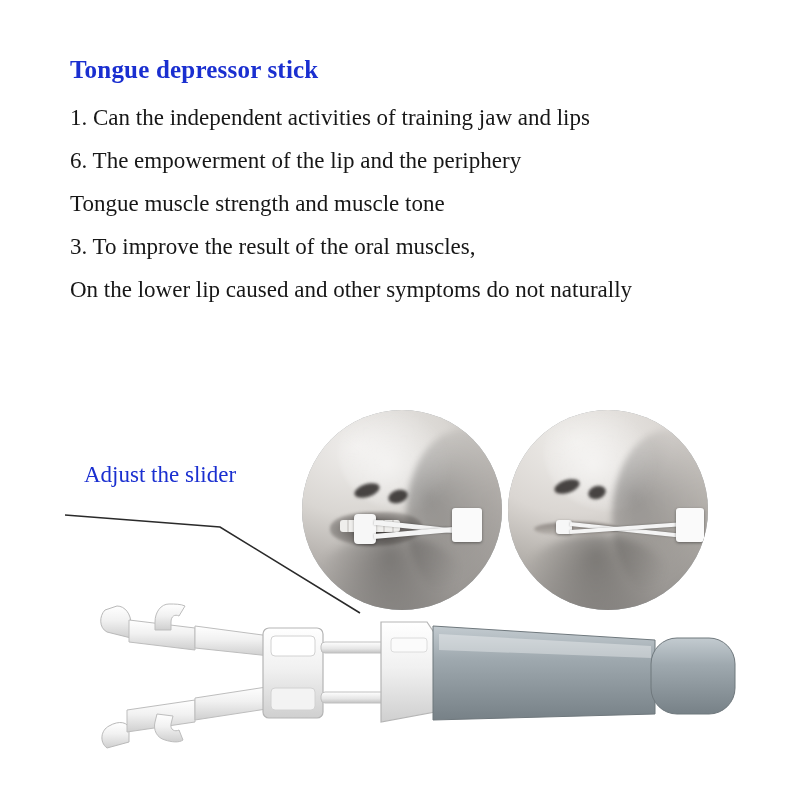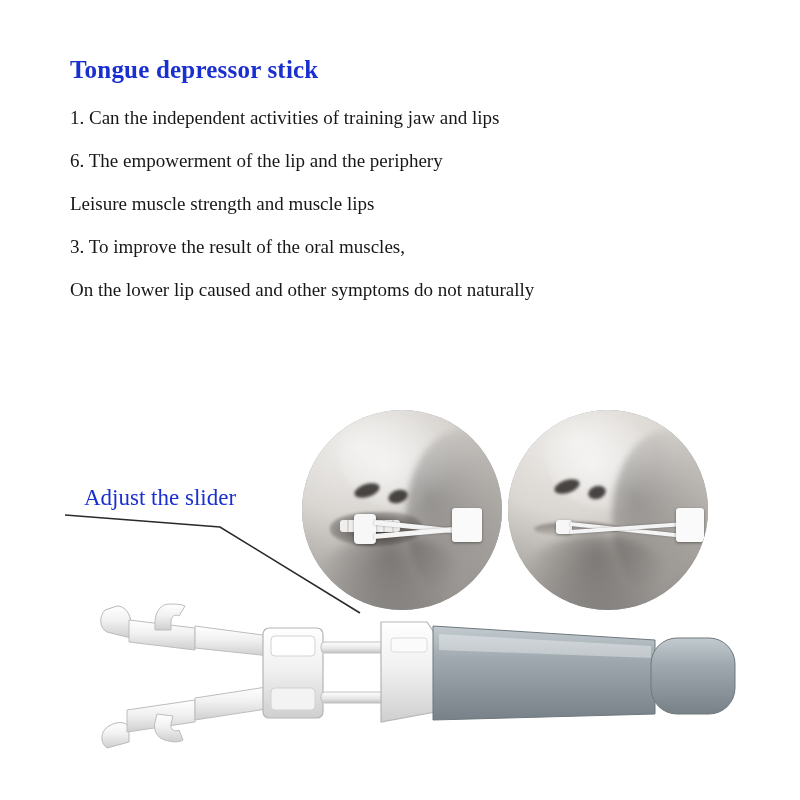--- a/index.html
+++ b/index.html
@@ -27,35 +27,34 @@
     color: #1a2fd0;
     font-family: "Liberation Serif", serif;
     font-weight: bold;
     font-size: 25px;
     letter-spacing: 0.2px;
     margin: 0 0 12px 0;
   }
   .line {
     color: #171717;
     font-family: "Liberation Serif", serif;
-    font-size: 19px;
+    font-size: 23px;
     line-height: 43px;
     white-space: nowrap;
   }
 
   
   .callout-label {
     position: absolute;
     left: 84px;
     top: 462px;
     color: #1a2fd0;
     font-family: "Liberation Serif", serif;
     font-size: 23px;
     white-space: nowrap;
-    margin-top: 23px;
   }
   .callout-line {
     position: absolute;
     left: 60px;
     top: 495px;
     width: 330px;
     height: 200px;
     pointer-events: none;
   }
 
@@ -192,21 +191,21 @@
 </style>
 </head>
 <body>
 
 <div id="page">
 
   <div class="text-block">
     <div class="title">Tongue depressor stick</div>
     <div class="line">1. Can the independent activities of training jaw and lips</div>
     <div class="line">6. The empowerment of the lip and the periphery</div>
-    <div class="line">Leisure muscle strength and muscle lips</div>
+    <div class="line">Tongue muscle strength and muscle tone</div>
     <div class="line">3. To improve the result of the oral muscles,</div>
     <div class="line">On the lower lip caused and other symptoms do not naturally</div>
   </div>
 
   <div class="callout-label">Adjust the slider</div>
   <svg class="callout-line" viewBox="0 0 330 200">
     <polyline points="5,20 160,32 300,118" fill="none" stroke="#2a2a2a" stroke-width="1.6"></polyline>
   </svg>
 
   <div class="photo-circle" id="photo-left">

